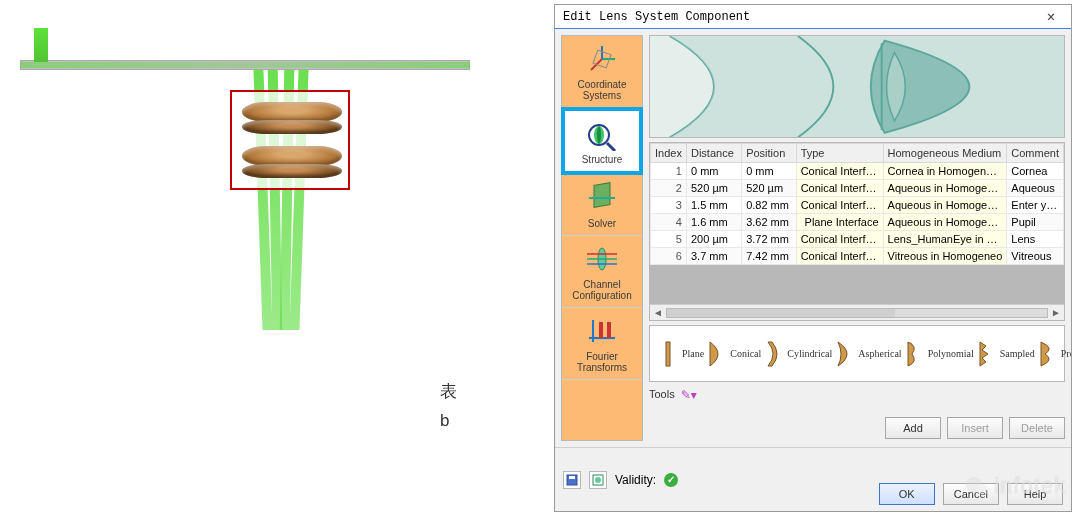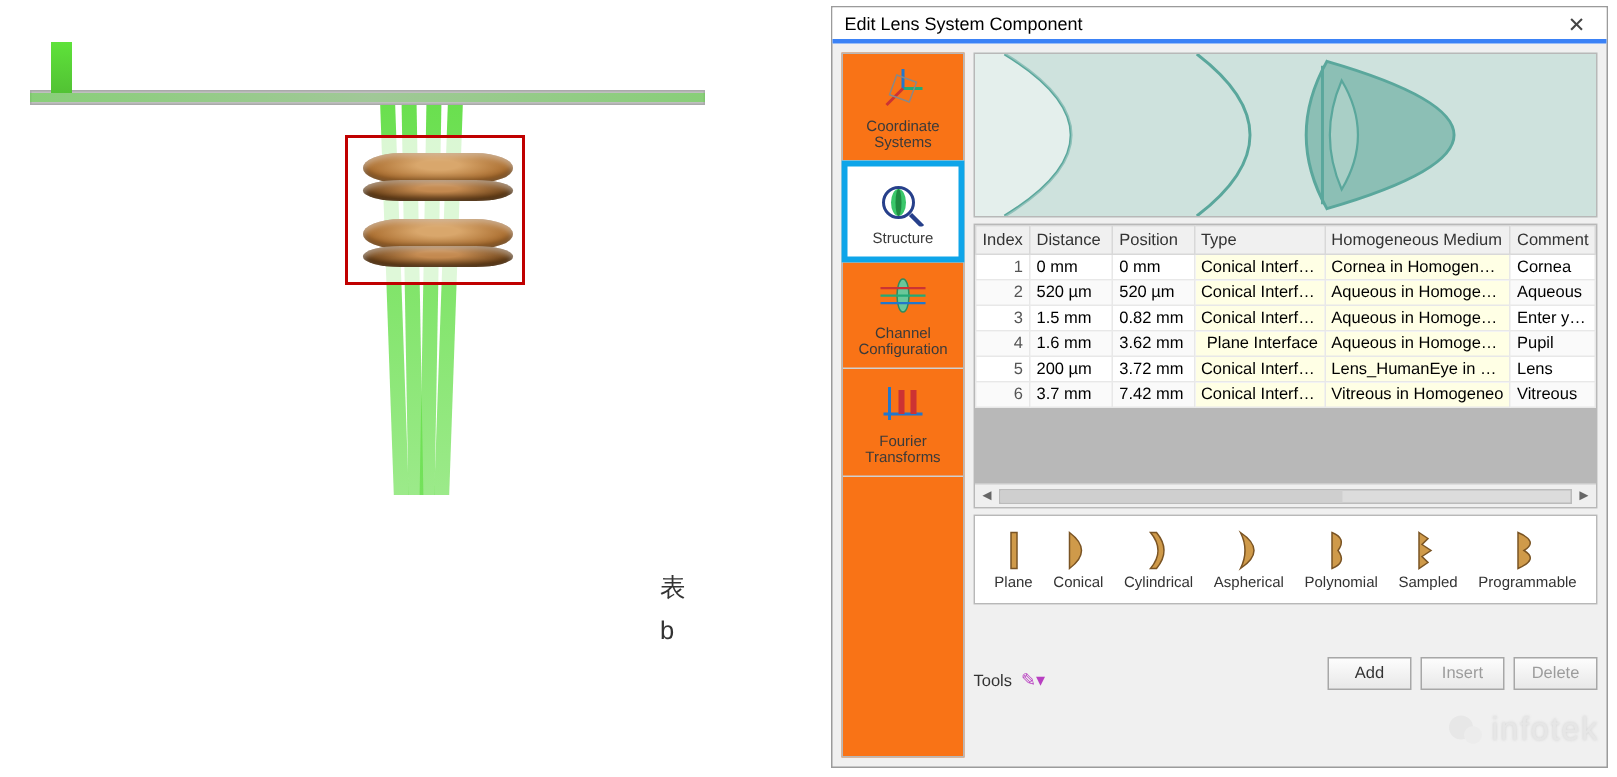--- a/index.html
+++ b/index.html
@@ -103,40 +103,41 @@
     display: flex;
     flex-direction: column;
   }
   .titlebar {
     height: 24px;
     background: #fff;
     display: flex;
     align-items: center;
     padding: 0 8px;
     font-size: 12px;
-    border-bottom: 3px solid #3b82f6;
+    border-bottom: 1px solid #3b82f6;
+    font-family: Liberation Mono, monospace;
   }
   .titlebar .title { flex: 1; }
   .titlebar .close-x {
     width: 24px; text-align: center;
     font-size: 14px; color: #444;
     cursor: default;
   }
   .dialog-body {
     flex: 1;
     display: flex;
     padding: 6px;
     gap: 6px;
     overflow: hidden;
   }
   
   .tabstrip {
     width: 82px;
     border: 1px solid #b8b8b8;
-    background: #f97316;
+    background: #fdba74;
     display: flex;
     flex-direction: column;
   }
   .vtab {
     border-bottom: 1px solid #d0d0d0;
     display: flex;
     flex-direction: column;
     align-items: center;
     justify-content: center;
     padding: 6px 2px 6px 2px;
@@ -214,25 +215,25 @@
   .gallery {
     border:1px solid #b8b8b8;
     background:#fff;
     height: 60px;
     display:flex;
     align-items:center;
     justify-content: space-around;
     padding: 4px 6px;
     font-size:10px;
   }
-  .gitem { display:flex; flex-direction:column; align-items:center; gap:2px; color:#333;}
+  .gitem { display:flex; flex-direction:row; align-items:center; gap:2px; color:#333;font-family:Liberation Serif, serif;}
   .gitem .gicon { width:24px; height:28px; }
   
   .tools-row {
-    display:flex; align-items:flex-end; gap:6px;
+    display:flex; align-items:flex-start; gap:6px;
     padding: 2px 0;
   }
   .tools-label { font-size:11px; color:#333; }
   .wand { color:#b83fc1; font-size:12px;}
   .spacer { flex:1; }
   .btn {
     min-width: 56px;
     height: 22px;
     border: 1px solid #a7a7a7;
     background: linear-gradient(#fdfdfd,#e8e8e8);
@@ -324,20 +325,29 @@
       <div class="vtab sel">
         <div class="vicon">
           <svg viewBox="0 0 34 34" width="34" height="34">
             <circle cx="14" cy="18" r="10" fill="none" stroke="#27408b" stroke-width="2"></circle>
             <line x1="22" y1="26" x2="30" y2="34" stroke="#27408b" stroke-width="3"></line>
             <ellipse cx="14" cy="18" rx="5" ry="9" fill="#3ac76a"></ellipse>
             <ellipse cx="14" cy="18" rx="2" ry="9" fill="#1f8b42"></ellipse>
           </svg>
         </div>
         <span>Structure</span>
+      </div>
+      <div class="vtab">
+        <div class="vicon">
+          <svg viewBox="0 0 34 34" width="34" height="34">
+            <rect x="9" y="6" width="16" height="22" fill="#6ab060" stroke="#3d7a3a" transform="skewY(-10)"></rect>
+            <line x1="4" y1="17" x2="30" y2="17" stroke="#2a9" stroke-width="2"></line>
+          </svg>
+        </div>
+        <span>Solver</span>
       </div>
       <div class="vtab">
         <div class="vicon">
           <svg viewBox="0 0 34 34" width="34" height="34">
             <ellipse cx="17" cy="17" rx="4" ry="11" fill="#6ac79a" stroke="#2d8a5e"></ellipse>
             <line x1="2" y1="12" x2="32" y2="12" stroke="#c33" stroke-width="1.5"></line>
             <line x1="2" y1="17" x2="32" y2="17" stroke="#2a7" stroke-width="1.5"></line>
             <line x1="2" y1="22" x2="32" y2="22" stroke="#27c" stroke-width="1.5"></line>
           </svg>
         </div>
@@ -505,20 +515,40 @@
         <span class="tools-label">Tools</span>
         <span class="wand">✎▾</span>
         <span class="spacer"></span>
         <span class="btn">Add</span>
         <span class="btn disabled">Insert</span>
         <span class="btn disabled">Delete</span>
       </div>
     </div>
   </div>
 
+  <div class="dialog-footer">
+    <span class="footicon">
+      <svg width="12" height="12" viewBox="0 0 12 12">
+          <rect x="1" y="1" width="10" height="10" fill="#4a72c8" stroke="#2a4f9a"></rect>
+          <rect x="3" y="2" width="6" height="3" fill="#fff"></rect>
+        </svg>
+    </span>
+    <span class="footicon">
+      <svg width="12" height="12" viewBox="0 0 12 12">
+          <rect x="1" y="1" width="10" height="10" fill="none" stroke="#2d8a5e"></rect>
+          <circle cx="6" cy="6" r="3" fill="#6ac79a"></circle>
+        </svg>
+    </span>
+    <span>Validity:</span>
+    <span class="valid-dot">✓</span>
+    <span class="spacer"></span>
+    <span class="btn primary">OK</span>
+    <span class="btn">Cancel</span>
+    <span class="btn">Help</span>
+  </div>
 </div>
 
 <div class="watermark">
   <svg class="wm-icon" viewBox="0 0 26 26">
     <circle cx="10" cy="11" r="8" fill="#d7d7d7"></circle>
     <circle cx="18" cy="16" r="6" fill="#e6e6e6"></circle>
   </svg><span>infotek</span>
 </div>
 
 </body></html>

